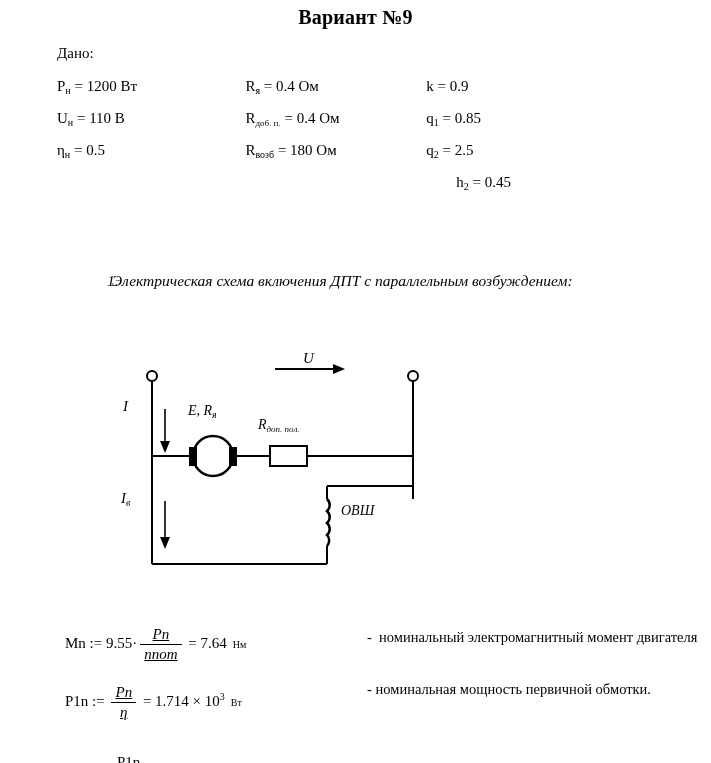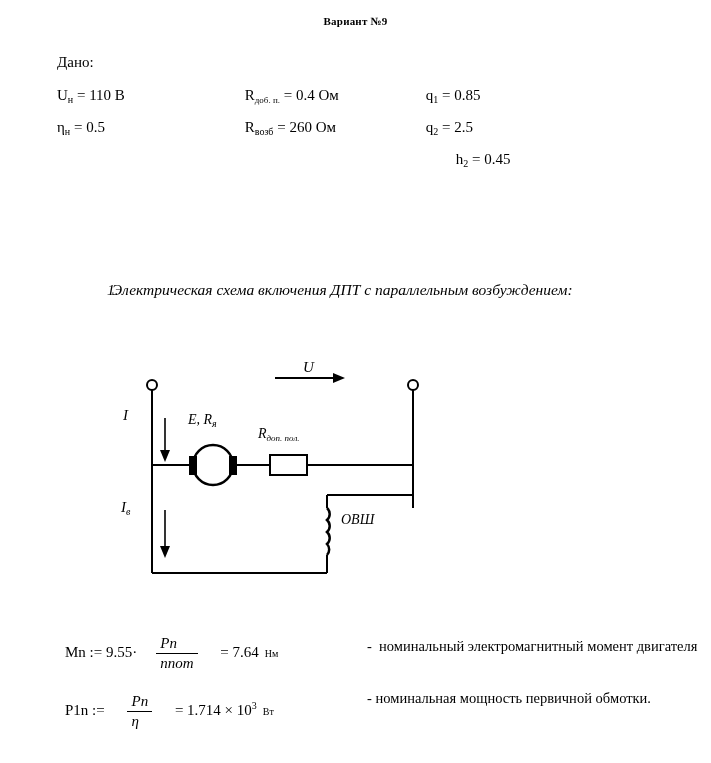--- a/index.html
+++ b/index.html
@@ -16,22 +16,22 @@
     overflow: hidden;
   }
   .page {
     position: relative;
     width: 711px;
     height: 763px;
   }
   .title {
     text-align: center;
     font-weight: bold;
-    font-size: 11px;
-    margin-top: 15px;
+    font-size: 20px;
+    margin-top: 6px;
     letter-spacing: 0.2px;
   }
   .given-label {
     position: absolute;
     left: 57px;
     top: 39px;
     font-size: 15px;
   }
   .given-table {
     position: absolute;
@@ -103,22 +103,23 @@
     left: 310px;
     top: 10px;
     width: 385px;
     text-align: justify;
     font-size: 14.5px;
     line-height: 1.25;
   }
   .frac {
     display: inline-block;
     vertical-align: middle;
-    text-align: left;
-    margin: 0 19px;
+    text-align: center;
+    margin: 0 3px;
+    text-decoration: underline;
   }
   .frac .num-part {
     display: block;
     padding: 0 4px 1px 4px;
     border-bottom: 1px solid #000;
     font-style: italic;
   }
   .frac .den-part {
     display: block;
     padding: 1px 4px 0 4px;
@@ -139,28 +140,33 @@
 <body>
 
 <div class="page">
 
   <div class="title">Вариант №9</div>
 
   <div class="given-label">Дано:</div>
 
   <table class="given-table">
     <tbody>
+        <tr>
+      <td class="col-a"><span>P</span><sub>н</sub><span> = 1200 Вт</span></td>
+      <td class="col-b"><span>R</span><sub>я</sub><span> = 0.4 Ом</span></td>
+      <td class="col-c"><span>k</span><sub></sub><span> = 0.9</span></td>
+    </tr>
     <tr>
       <td class="col-a"><span>U</span><sub>н</sub><span> = 110 В</span></td>
       <td class="col-b"><span>R</span><sub class="small-sub">доб. п.</sub><span> = 0.4 Ом</span></td>
       <td class="col-c"><span>q</span><sub>1</sub><span> = 0.85</span></td>
     </tr>
     <tr>
       <td class="col-a"><span>η</span><sub>н</sub><span> = 0.5</span></td>
-      <td class="col-b"><span>R</span><sub>возб</sub><span> = 260 Ом</span></td>
+      <td class="col-b"><span>R</span><sub>возб</sub><span> = 180 Ом</span></td>
       <td class="col-c"><span>q</span><sub>2</sub><span> = 2.5</span></td>
     </tr>
     <tr>
       <td class="col-a"></td>
       <td class="col-b"></td>
       <td class="col-c" style="padding-left:30px;"><span>h</span><sub>2</sub><span> = 0.45</span></td>
     </tr>
   </tbody>
     </table>
 

